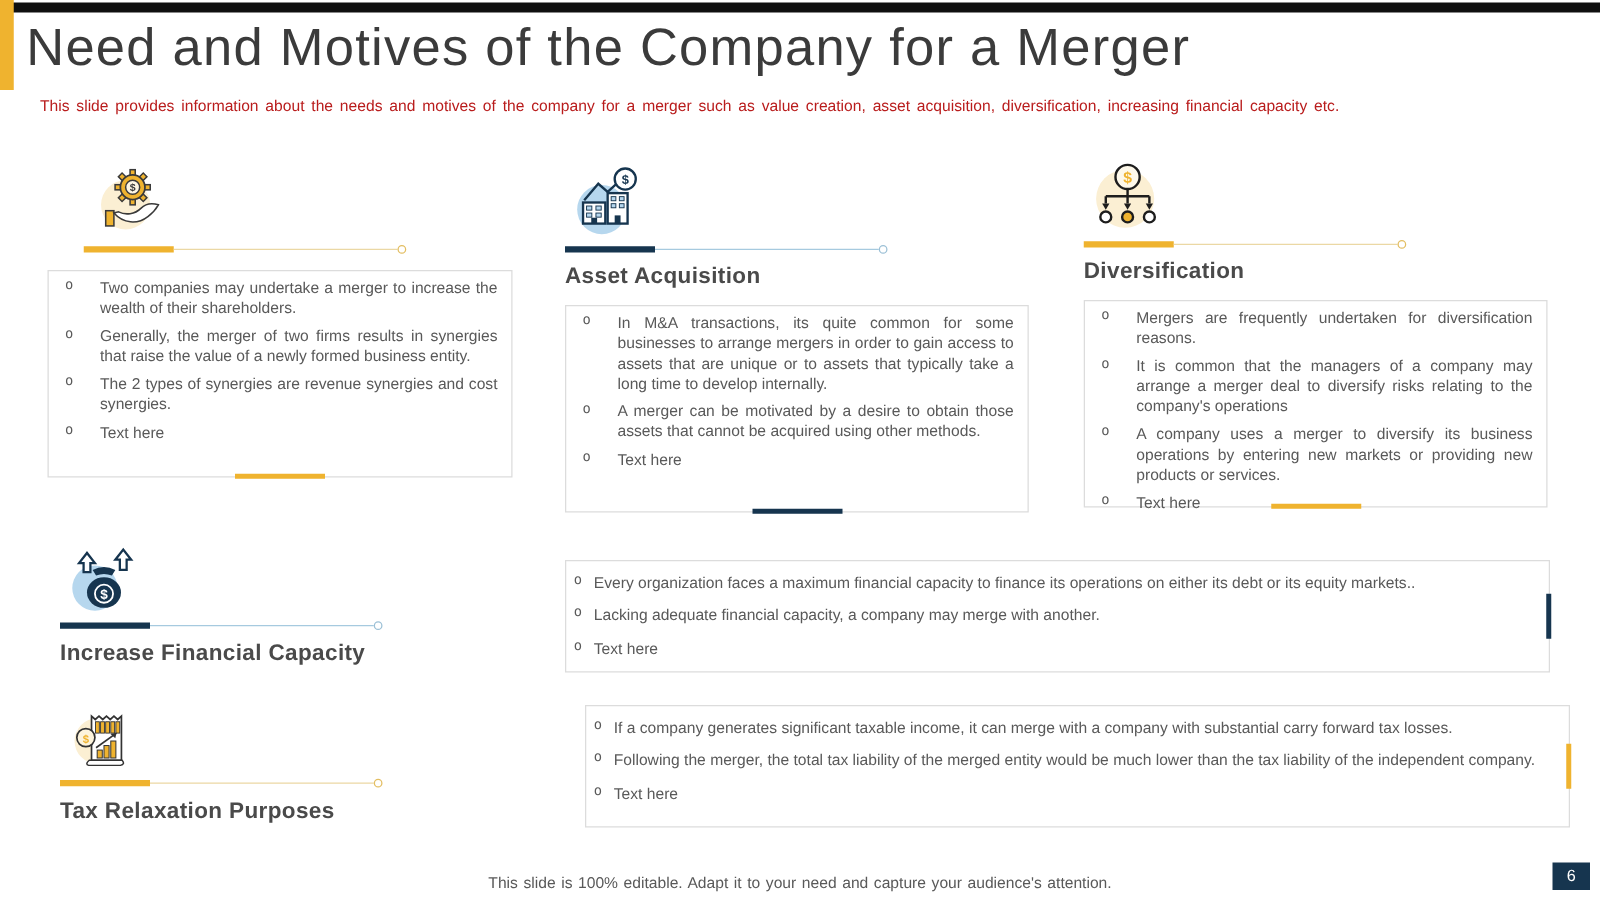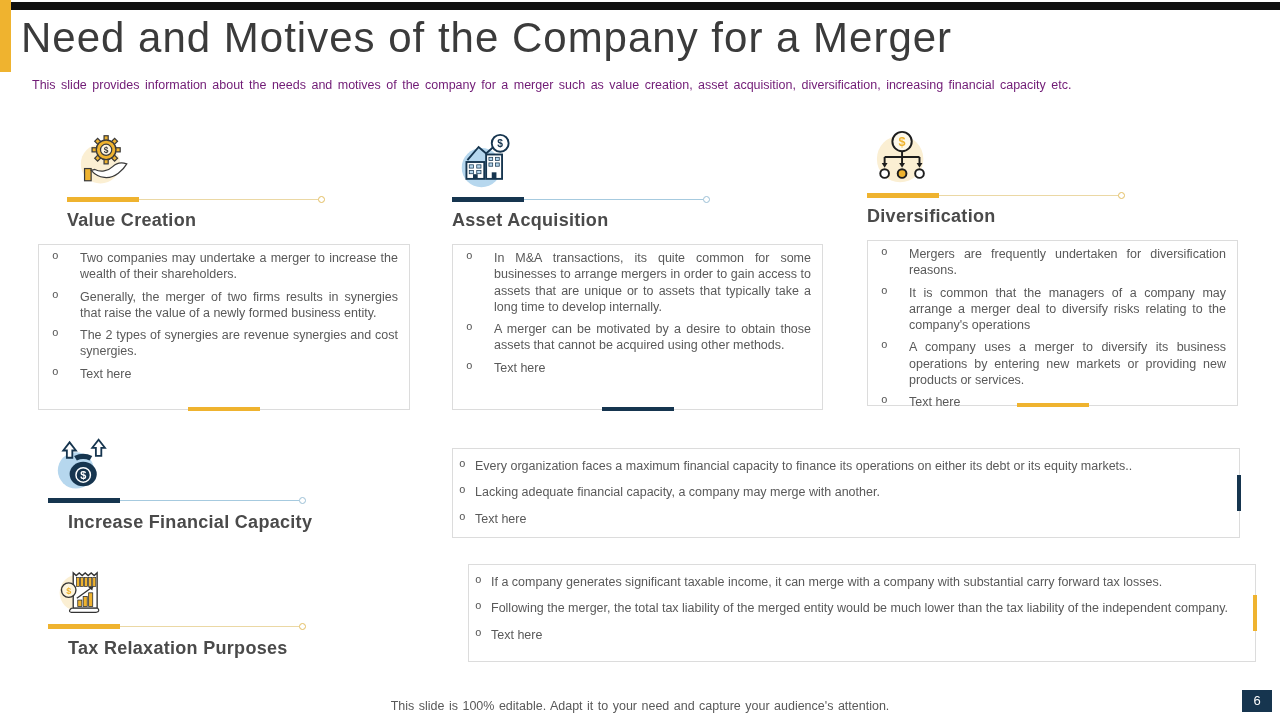--- a/index.html
+++ b/index.html
@@ -12,21 +12,21 @@
     overflow:hidden;
   }
   .top-bar { position:absolute; left:10px; top:2px; width:1270px; height:8px; background:#101010; }
   .left-bar { position:absolute; left:0; top:0; width:11px; height:72px; background:#EFB32F; }
   .slide-title {
     position:absolute; left:21px; top:14px; width:1100px;
     font-size:42px; font-weight:400; letter-spacing:1px; color:#3B3B3B; white-space:nowrap;
   }
   .slide-subtitle {
     position:absolute; left:32px; top:78px; width:1150px;
-    font-size:12.5px; color:#701a75; word-spacing:2px;
+    font-size:12.5px; color:#b91c1c; word-spacing:2px;
   }
   
   .card { position:absolute; width:372px; }
   #card-0 { left:38px;  top:132px; }
   #card-1 { left:452px; top:132px; width:371px; }
   #card-2 { left:867px; top:128px; width:371px; }
   .icon-wrap { height:62px; }
   #card-0 .icon-wrap { margin-left:40px; }
   #card-1 .icon-wrap, #card-2 .icon-wrap { margin-left:6px; }
   .divider { display:flex; align-items:center; width:258px; margin-top:2px; }
@@ -57,21 +57,21 @@
   .bullet-box ul.bullets li::before {
     content:"o"; position:absolute; left:13px; top:-1px;
     font-family:"DejaVu Sans Mono", monospace; font-size:11px; color:#595959;
   }
   
   .row-label { position:absolute; left:48px; width:280px; }
   #row-label-0 { top:436px; }
   #row-label-1 { top:562px; }
   .row-label .icon-wrap { height:58px; margin-left:8px; }
   .row-label .divider { margin-top:3px; width:258px; }
-  .row-heading { margin-top:8px; font-size:18px; font-weight:bold; color:#4A4A4A; letter-spacing:0.3px; white-space:nowrap;margin-left:20px; }
+  .row-heading { margin-top:8px; font-size:18px; font-weight:bold; color:#4A4A4A; letter-spacing:0.3px; white-space:nowrap; }
   .row-box {
     position:absolute; left:452px; width:788px;
     border:1px solid #DCDCDC; background:#fff; padding:9px 12px 0 0;
   }
   #row-box-0 { top:448px; height:90px; }
   #row-box-1 { top:564px; height:98px;margin-left:16px; }
   .row-box ul.bullets li { position:relative; padding-left:22px; margin-bottom:10px; }
   .row-box ul.bullets li::before {
     content:"o"; position:absolute; left:6px; top:-1px;
     font-family:"DejaVu Sans Mono", monospace; font-size:11px; color:#595959;
@@ -120,21 +120,20 @@
       </g>
       <rect x="7" y="39" width="7" height="13" fill="#EFB32F" stroke="#3A3A3A" stroke-width="1.3"></rect>
       <path d="M14,41 c8,9 20,10 29,3 c4,-3 7,-6.5 9,-10 c-6,-2 -11,-1 -15,3 c-5,5 -13,6 -19,3 z" fill="#ffffff" stroke="#3A3A3A" stroke-width="1.3"></path>
     </svg>
   </div>
   <div class="divider">
     <span class="thick yellow"></span>
       <span class="line yellow"></span>
       <span class="ring yellow"></span>
   </div>
-  <h2 class="card-heading">Value Creation</h2>
   <div class="bullet-box">
     <ul class="bullets">
         <li>Two  companies  may undertake  a merger  to increase  the wealth  of their shareholders.</li>
         <li>Generally,  the merger  of two firms  results in synergies  that raise the value  of a newly  formed  business  entity.</li>
         <li>The 2 types  of synergies  are revenue  synergies  and cost synergies.</li>
         <li>Text here</li>
       </ul>
     <span class="accent-bottom yellow"></span>
   </div>
 </div>

